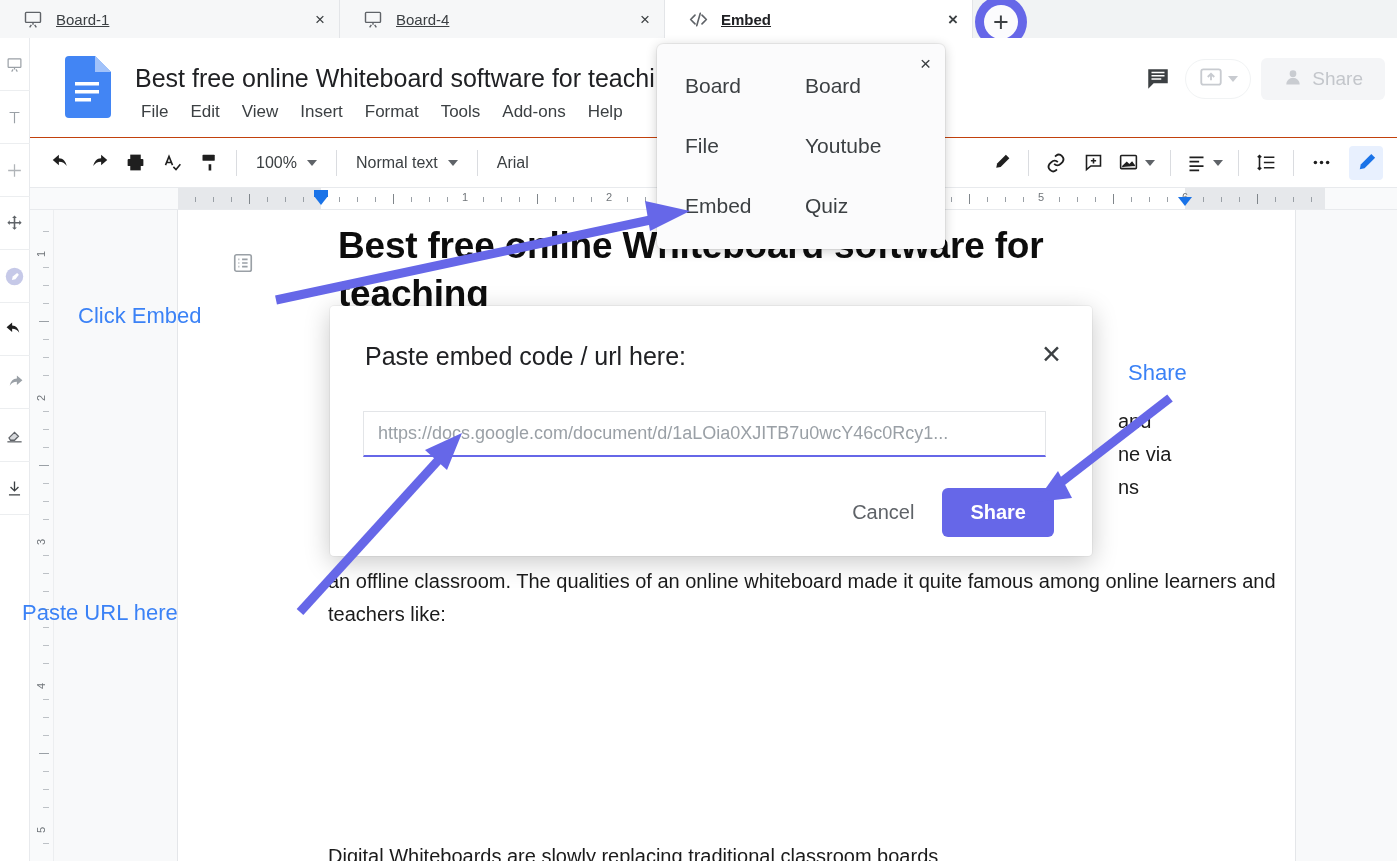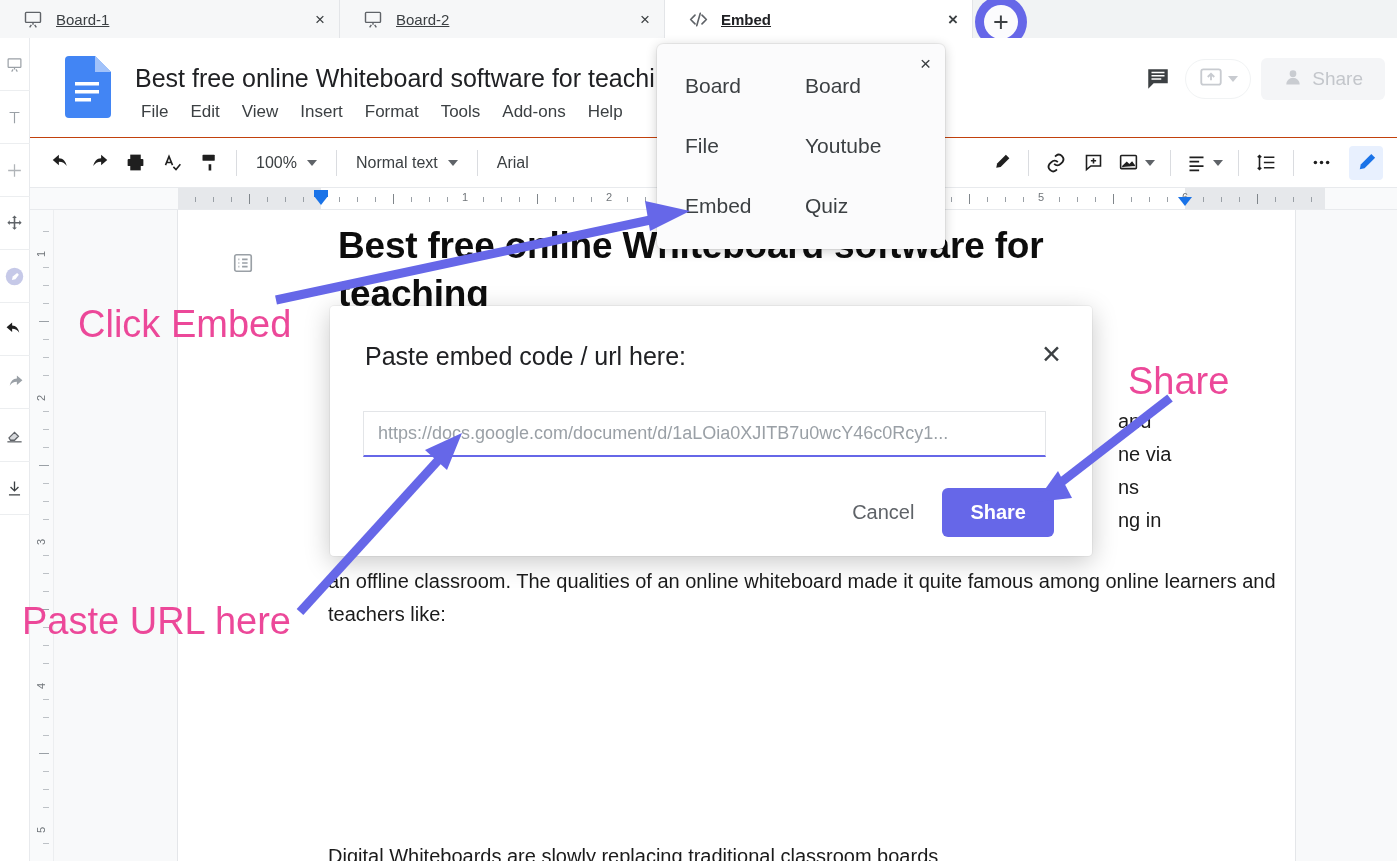--- a/index.html
+++ b/index.html
@@ -250,21 +250,21 @@
   }
   .btn-share {
     background: #6667e8; border: none; cursor: pointer;
     color: #ffffff; font-size: 20px; font-weight: bold;
     padding: 13px 28px; border-radius: 6px;
     font-family: "Liberation Sans", sans-serif;
   }
 
   
   .annot {
-    position: absolute; color: #ec4899; font-size: 38px;
+    position: absolute; color: #3b82f6; font-size: 22px;
     z-index: 60; white-space: nowrap;
   }
   .annot-svg { position: absolute; left: 0; top: 0; width: 1397px; height: 861px;
     z-index: 55; pointer-events: none; }
 </style>
 </head>
 <body>
 
 <div id="root">
 
@@ -281,21 +281,21 @@
       <span class="tab-close">×</span>
     </div>
 
     <div class="tab tab-2">
       <span class="tab-icon">
         <svg width="20" height="20" viewBox="0 0 24 24" fill="none" stroke="currentColor" stroke-width="1.7">
           <rect x="3" y="4" width="18" height="12" rx="1"></rect>
           <path d="M12 16v3M8 22l2-3M16 22l-2-3"></path>
         </svg>
       </span>
-      <span class="tab-label">Board-2</span>
+      <span class="tab-label">Board-4</span>
       <span class="tab-close">×</span>
     </div>
 
     <div class="tab tab-3 active">
       <span class="tab-icon">
         <svg width="21" height="21" viewBox="0 0 24 24" fill="none" stroke="currentColor" stroke-width="1.9" stroke-linecap="round" stroke-linejoin="round">
           <polyline points="8,7 3,12 8,17"></polyline>
           <polyline points="16,7 21,12 16,17"></polyline>
           <line x1="14" y1="5" x2="10" y2="19"></line>
         </svg>
@@ -638,21 +638,20 @@
       <div class="doc-h2">W</div>
 
       <div class="doc-p" style="top:195px;width:40px">O</div>
       <div class="doc-p" style="top:228px;width:40px">te</div>
       <div class="doc-p" style="top:261px;width:40px">th</div>
       <div class="doc-p" style="top:294px;width:40px">be</div>
 
       <div class="doc-p" style="left:940px;top:195px;width:170px">and</div>
       <div class="doc-p" style="left:940px;top:228px;width:170px">ne via</div>
       <div class="doc-p" style="left:940px;top:261px;width:170px">ns</div>
-      <div class="doc-p" style="left:940px;top:294px;width:170px">ng in</div>
 
       <div class="doc-p" style="left:150px;top:355px;width:1010px">an offline classroom. The qualities of an online whiteboard made it quite famous among online learners and teachers like:</div>
 
 
       <div class="doc-p" style="left:150px;top:630px;width:1010px">Digital Whiteboards are slowly replacing traditional classroom boards</div>
     </div>
   </div>
 
   <div class="dropdown">
     <div class="dd-close">×</div>

